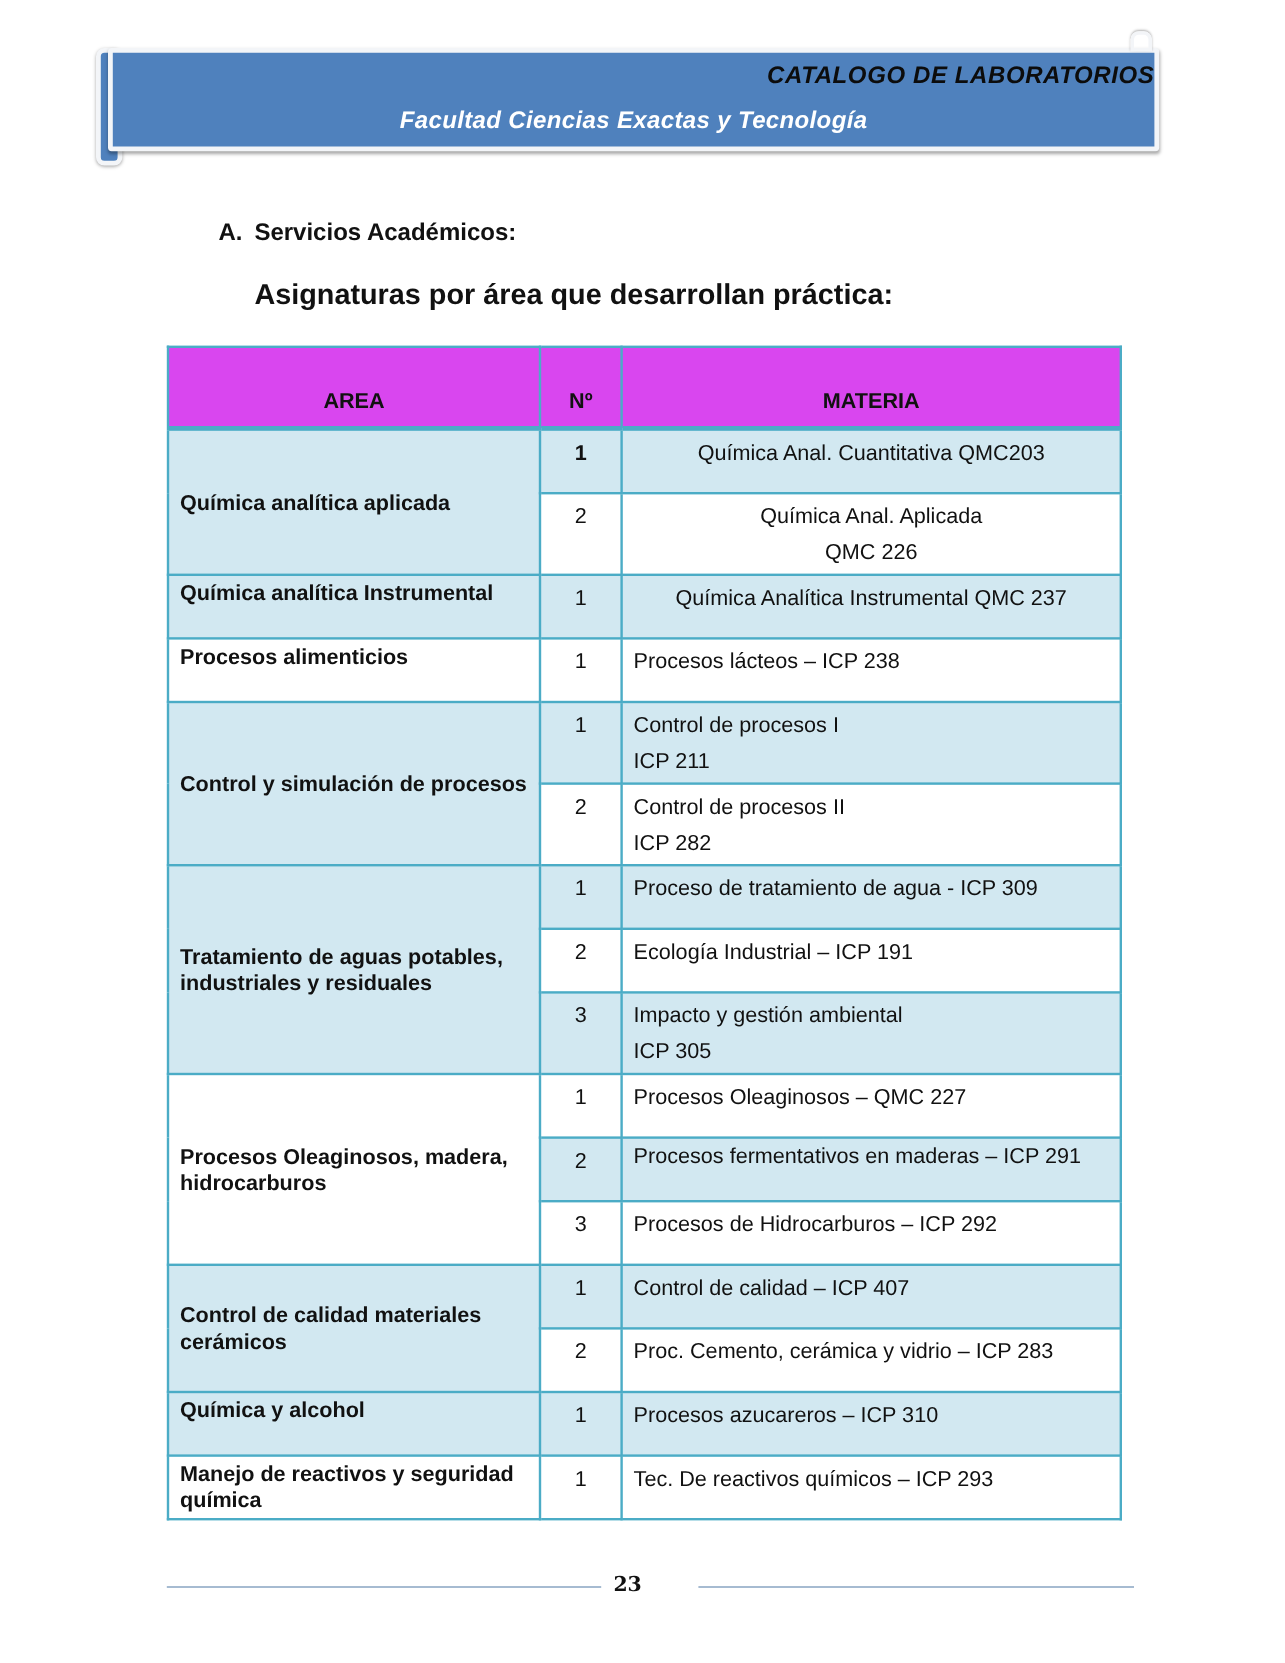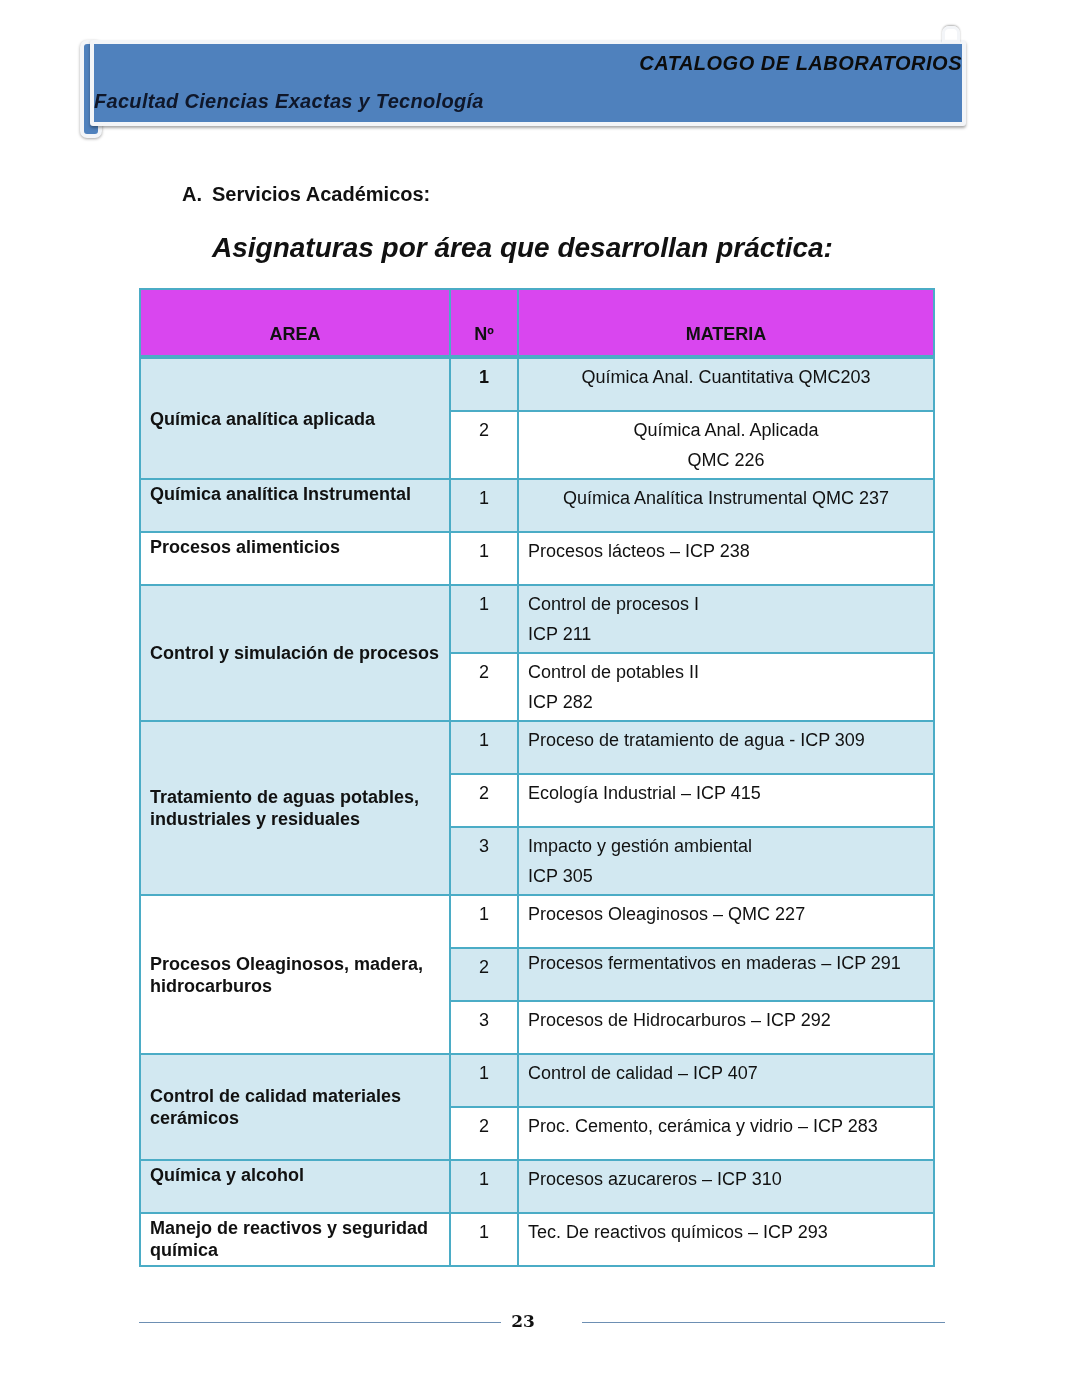--- a/index.html
+++ b/index.html
@@ -2,24 +2,24 @@
 <html><head>
 <meta charset="utf-8">
 <style>
   html, body { margin:0; padding:0; background:#ffffff; }
   body { width:1071px; height:1386px; position:relative; font-family:"Liberation Sans", sans-serif; color:#111; overflow:hidden; }
   .banner-wrap { position:absolute; left:78px; top:26px; width:888px; height:106px; }
   .banner-curl-left { position:absolute; left:2px; top:14px; width:14px; height:90px; border-radius:7px; background:#4f81bd; border:4px solid #f3f5f8; box-shadow:0 1px 3px rgba(0,0,0,0.35); }
   .banner { position:absolute; left:12px; top:14px; width:868px; height:78px; background:#4f81bd; border:4px solid #f3f5f8; border-radius:3px; box-shadow:0 2px 3px rgba(0,0,0,0.35); }
   .banner-curl-right { position:absolute; right:6px; top:0px; width:12px; height:14px; border-radius:7px 7px 0 0; border:3px solid #f3f5f8; border-bottom:none; box-shadow:0 -1px 2px rgba(0,0,0,0.3); }
   .banner-title { position:absolute; left:0; right:0; top:8px; text-align:right; font-weight:bold; font-style:italic; font-size:20px; color:#0c0c0c; letter-spacing:0.5px; }
-  .banner-sub { position:absolute; left:0; right:0; top:46px; font-weight:bold; font-style:italic; font-size:20px; color:#0f172a; letter-spacing:0.3px; }
+  .banner-sub { position:absolute; left:0; right:0; top:46px; text-align:center; font-weight:bold; font-style:italic; font-size:20px; color:#ffffff; letter-spacing:0.3px; }
   .section-heading { position:absolute; left:182px; top:183px; font-weight:bold; font-size:20px; }
   .section-heading .num { display:inline-block; width:30px; }
-  .subheading { position:absolute; left:212px; top:232px; font-weight:bold; font-style:italic; font-size:28px; }
+  .subheading { position:absolute; left:212px; top:232px; font-weight:bold; font-size:24px; }
   table.catalog { position:absolute; left:139px; top:288px; width:796px; border-collapse:collapse; font-size:18px; }
   table.catalog td, table.catalog th { border:2px solid #4bacc6; vertical-align:top; padding:3px 9px; line-height:30px; }
   table.catalog th { height:56px; vertical-align:bottom; padding-bottom:6px; font-weight:bold; text-align:center; background:#d946ef; border-bottom:4px solid #4bacc6; }
   .col-area { width:290px; }
   .col-num { width:48px; text-align:center; }
   .area-cell { font-weight:bold; vertical-align:middle !important; line-height:22px !important; }
   .area-cell.top { vertical-align:top !important; }
   .band { background:#d2e8f1; }
   .center { text-align:center; }
   .num-cell { text-align:center; }
@@ -86,35 +86,35 @@
         <td class="area-cell band" rowspan="2">Control y simulación de procesos</td>
         <td class="num-cell band">1</td>
         <td class="band" style="height: 56px;">
           <div>Control de procesos I</div>
           <div>ICP 211</div>
         </td>
       </tr>
       <tr>
         <td class="num-cell">2</td>
         <td class="" style="height: 56px;">
-          <div>Control de potables II</div>
+          <div>Control de procesos II</div>
           <div>ICP 282</div>
         </td>
       </tr>
       <tr>
         <td class="area-cell band" rowspan="3">Tratamiento de aguas potables, industriales y residuales</td>
         <td class="num-cell band">1</td>
         <td class="band" style="height: 45px;">
           <div>Proceso de  tratamiento de agua - ICP 309</div>
         </td>
       </tr>
       <tr>
         <td class="num-cell">2</td>
         <td class="" style="height: 45px;">
-          <div>Ecología Industrial – ICP 415</div>
+          <div>Ecología Industrial – ICP 191</div>
         </td>
       </tr>
       <tr>
         <td class="num-cell band">3</td>
         <td class="band" style="height: 56px;">
           <div>Impacto y gestión ambiental</div>
           <div>ICP 305</div>
         </td>
       </tr>
       <tr>

